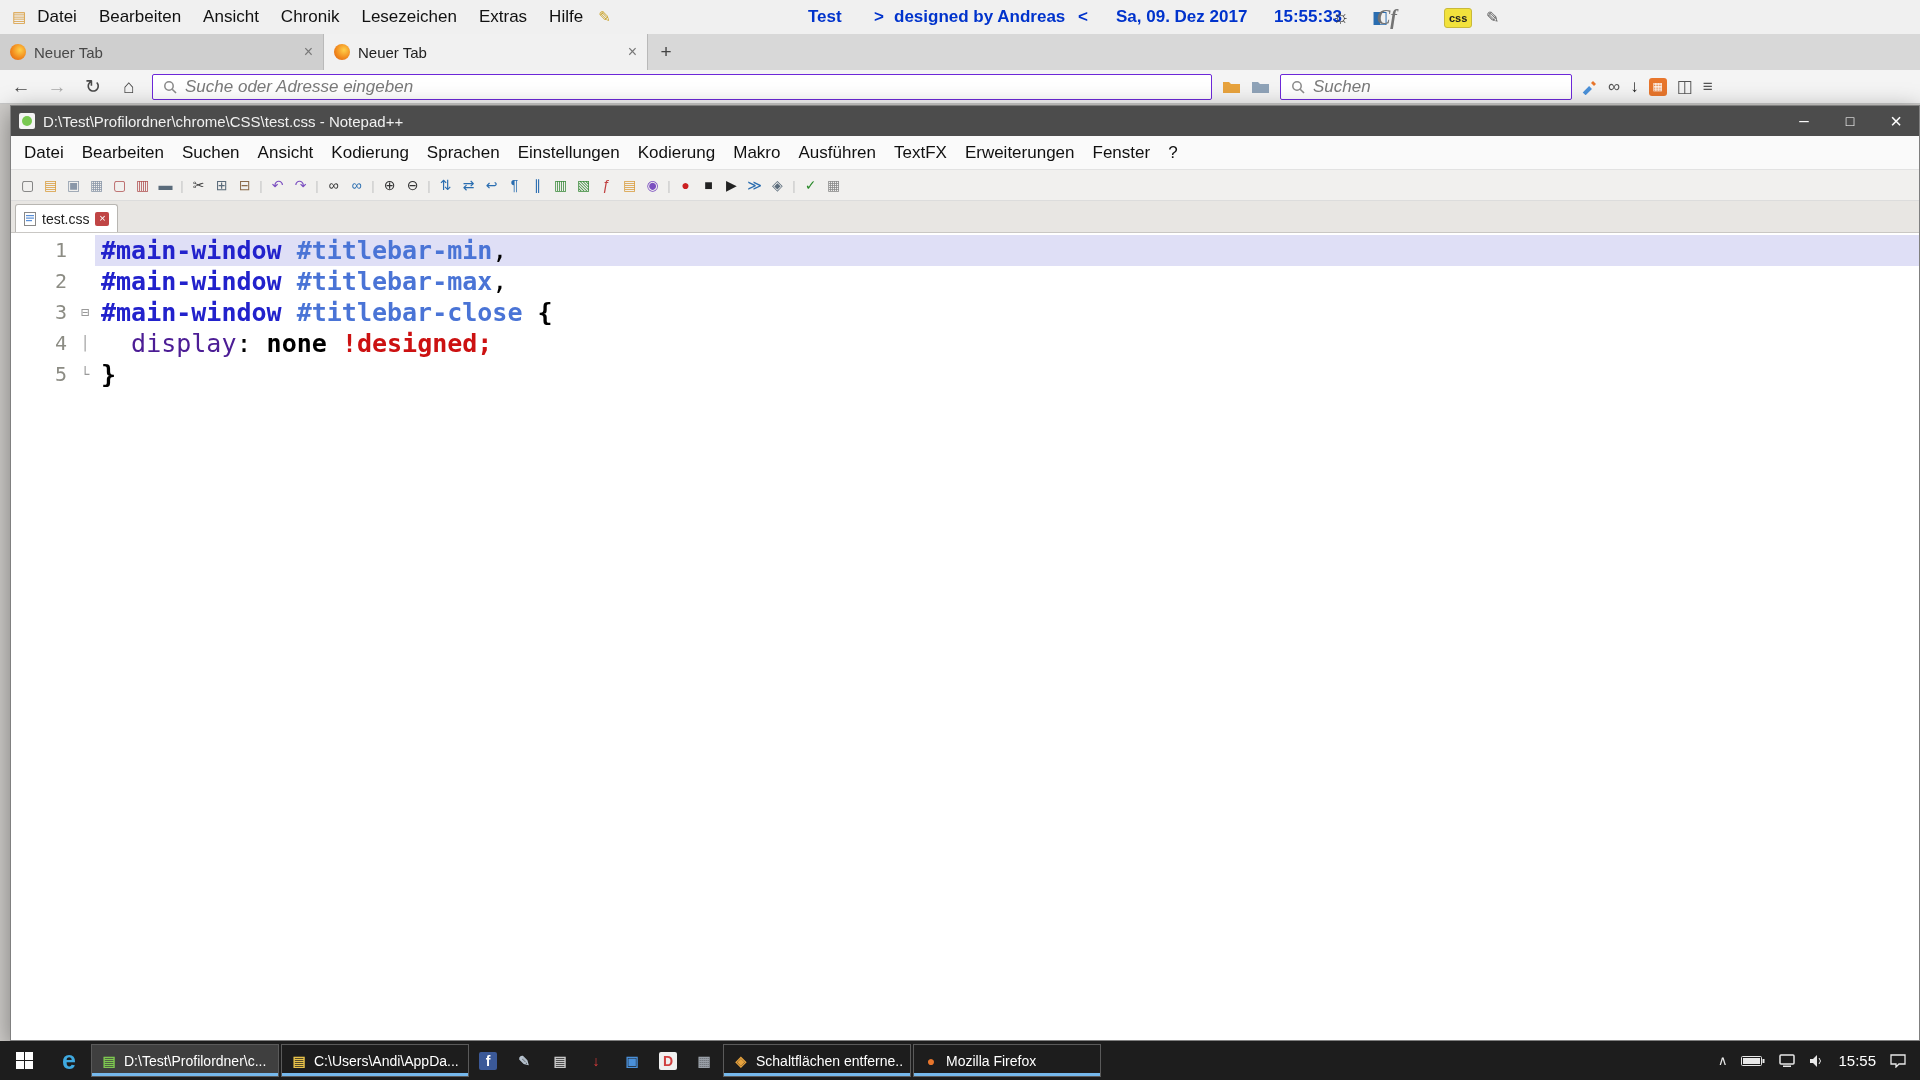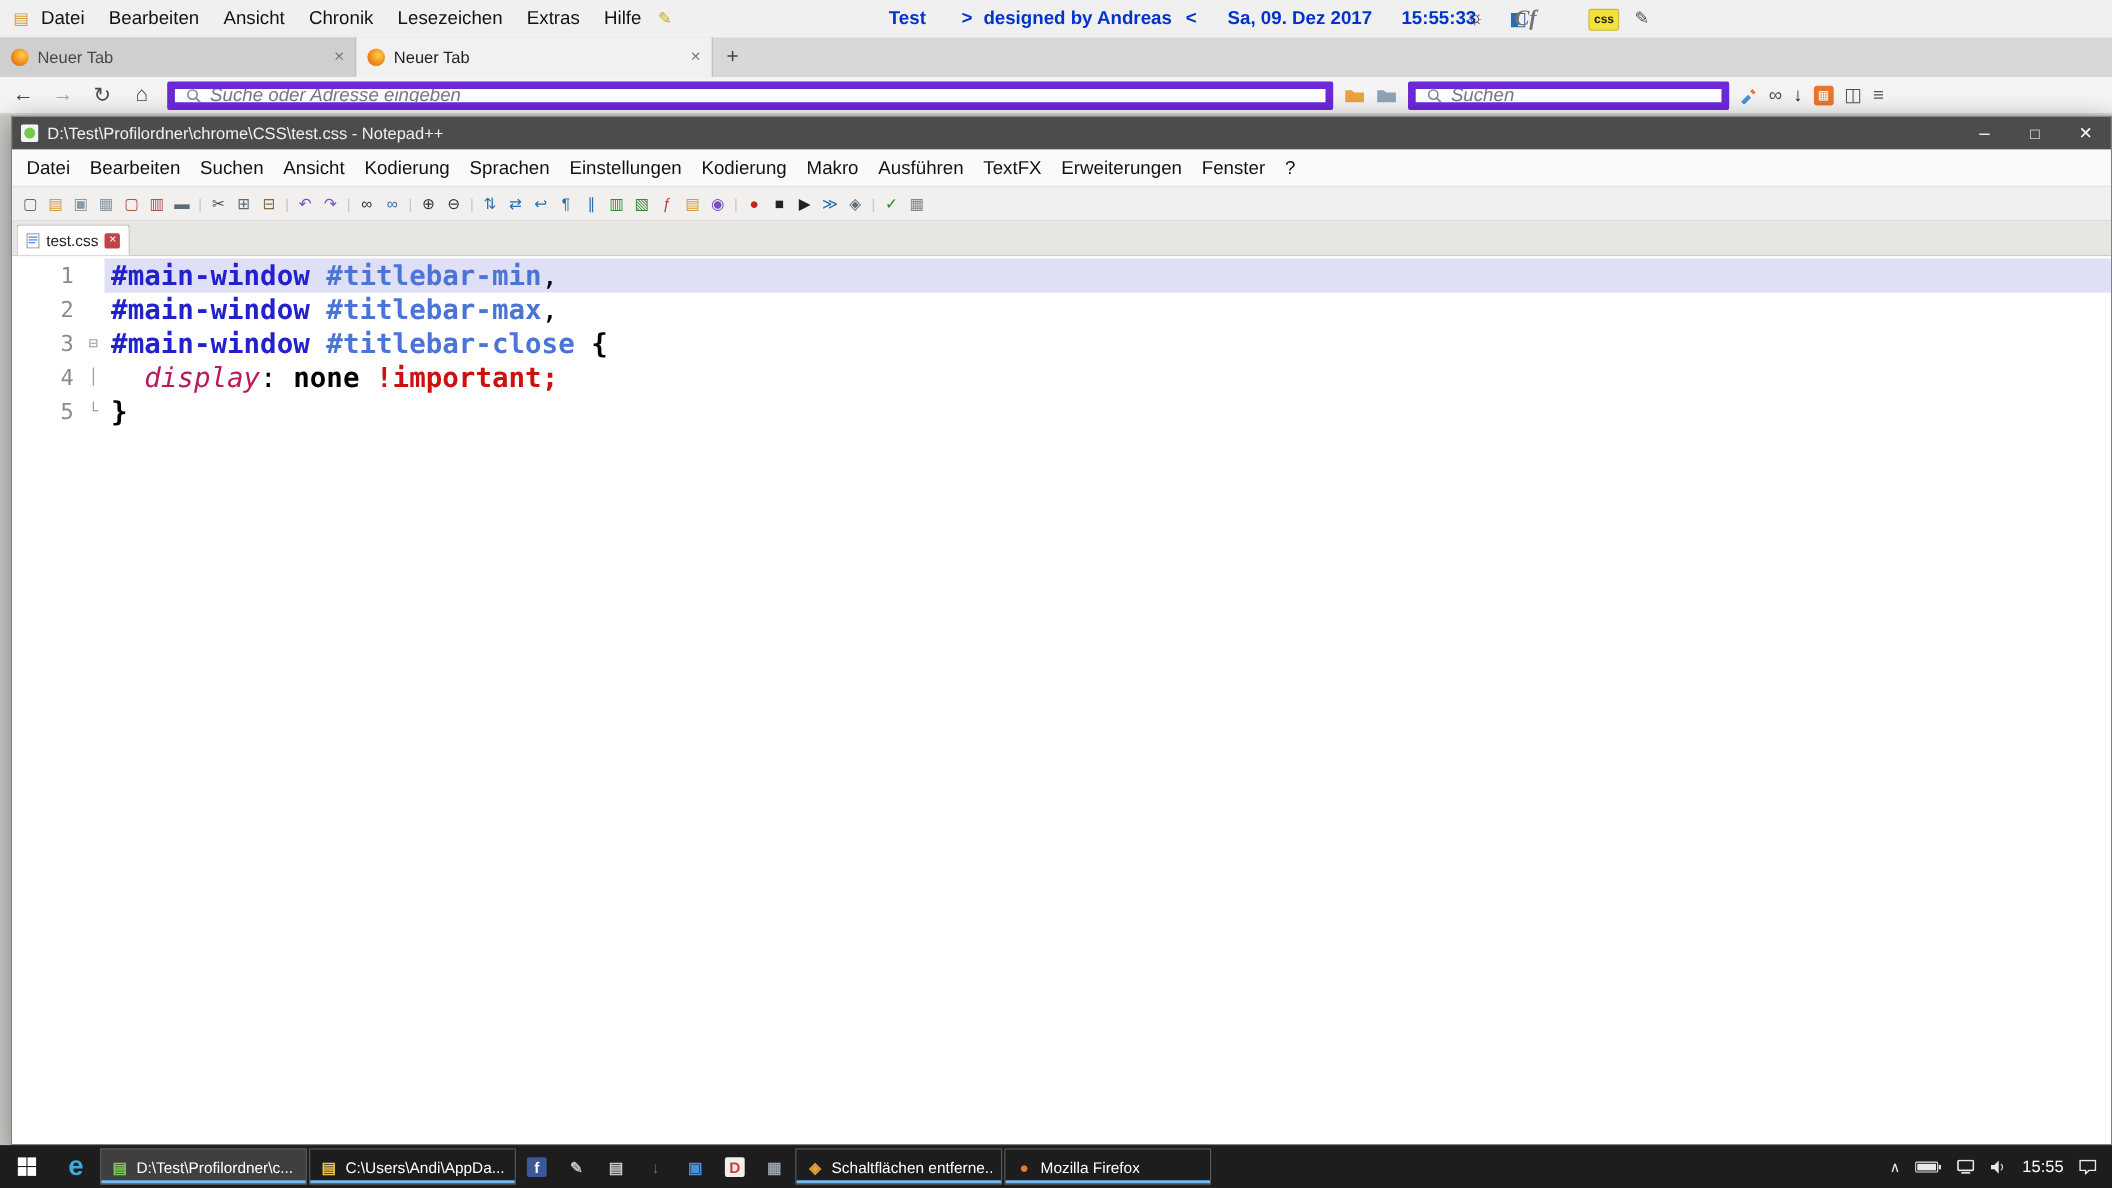--- a/index.html
+++ b/index.html
@@ -31,21 +31,21 @@
   .favicon{width:16px;height:16px;border-radius:50%;flex:none;
     background:radial-gradient(circle at 62% 38%, #ffd04a, #f28b1e 55%, #d85a12);}
   .tab-label{flex:1;white-space:nowrap;overflow:hidden;}
   .tab-close{color:#777;font-size:16px;}
   .ff-newtab{width:36px;display:flex;align-items:center;justify-content:center;font-size:19px;color:#444;}
 
   .ff-navbar{position:absolute;top:70px;left:0;right:0;height:34px;background:#f4f4f4;
     border-bottom:1px solid #c9c9c9;display:flex;align-items:center;padding:0 8px;gap:10px;box-sizing:border-box;}
   .nav-btn{width:26px;text-align:center;font-size:19px;color:#4a4a4a;}
   .nav-btn.disabled{color:#a8a8a8;}
-  .urlbar,.searchbar{height:26px;background:#fff;border:7px solid #6d28d9;border-radius:2px;
+  .urlbar,.searchbar{height:26px;background:#fff;border:1px solid #6d28d9;border-radius:2px;
     display:flex;align-items:center;gap:8px;padding:0 10px;box-sizing:border-box;overflow:hidden;}
   .urlbar{flex:1;max-width:1060px;}
   .searchbar{width:292px;flex:none;}
   .placeholder{font-style:italic;color:#7a7a7a;font-size:17px;white-space:nowrap;}
   .nav-ic{font-size:17px;color:#555;}
   .nav-ic.dl{color:#222;font-weight:bold;}
   .nav-badge{width:18px;height:18px;background:#e8762c;border-radius:3px;color:#fff;font-size:11px;
     display:flex;align-items:center;justify-content:center;}
   .ff-content{position:absolute;top:104px;left:0;right:0;bottom:39px;background:#cfcdca;}
 
@@ -72,21 +72,21 @@
   .npp-editor{flex:1;background:#fff;overflow:hidden;font-family:"DejaVu Sans Mono",monospace;padding-top:2px;}
   .code-line{display:flex;height:31px;line-height:31px;}
   .ln{width:56px;flex:none;text-align:right;padding-right:8px;color:#8c8c84;font-size:20px;}
   .fold{width:20px;flex:none;text-align:center;color:#9a9a9a;font-size:14px;}
   .code{flex:1;padding-left:6px;font-size:25px;white-space:pre;color:#000;}
   .code.current{background:#dfdff6;}
   .tk-sel1{color:#2222cc;font-weight:bold;}
   .tk-sel2{color:#4a74d6;font-weight:bold;}
   .tk-pun{color:#000;}
   .tk-brace{color:#000;font-weight:bold;}
-  .tk-prop{color:#be185d;font-style:italic;}
+  .tk-prop{color:#4c1d95;}
   .tk-val{color:#000;font-weight:bold;}
   .tk-imp{color:#cc1111;font-weight:bold;}
 
   
   .taskbar{position:absolute;left:0;right:0;bottom:0;height:39px;background:#1d1d1d;z-index:10;
     display:flex;align-items:stretch;color:#fff;font-size:14px;}
   .start{width:48px;display:flex;align-items:center;justify-content:center;}
   .edge{width:42px;display:flex;align-items:center;justify-content:center;
     font-size:25px;font-weight:bold;color:#3fa9e0;}
   .tb-items{display:flex;align-items:stretch;}
@@ -289,21 +289,21 @@
             <span class="code"><span class="tk-sel1">#main-window</span><span class="tk-pun"> </span><span class="tk-sel2">#titlebar-max</span><span class="tk-pun">,</span></span>
           </div>
           <div class="code-line">
             <span class="ln">3</span>
             <span class="fold">⊟</span>
             <span class="code"><span class="tk-sel1">#main-window</span><span class="tk-pun"> </span><span class="tk-sel2">#titlebar-close</span><span class="tk-pun"> </span><span class="tk-brace">{</span></span>
           </div>
           <div class="code-line">
             <span class="ln">4</span>
             <span class="fold">│</span>
-            <span class="code"><span class="tk-pun">  </span><span class="tk-prop">display</span><span class="tk-pun">:</span><span class="tk-pun"> </span><span class="tk-val">none</span><span class="tk-pun"> </span><span class="tk-imp">!important</span><span class="tk-imp">;</span></span>
+            <span class="code"><span class="tk-pun">  </span><span class="tk-prop">display</span><span class="tk-pun">:</span><span class="tk-pun"> </span><span class="tk-val">none</span><span class="tk-pun"> </span><span class="tk-imp">!designed</span><span class="tk-imp">;</span></span>
           </div>
           <div class="code-line">
             <span class="ln">5</span>
             <span class="fold">└</span>
             <span class="code"><span class="tk-brace">}</span></span>
           </div>
         </div>
     </div>
   </div>
 

